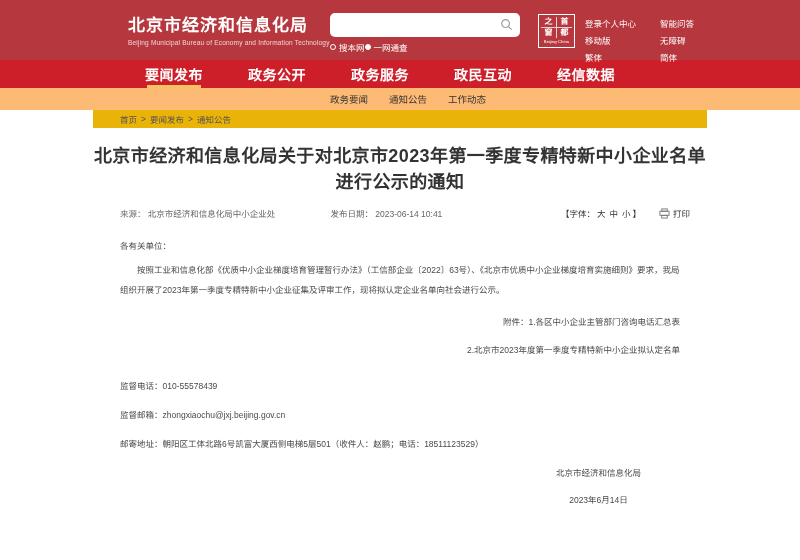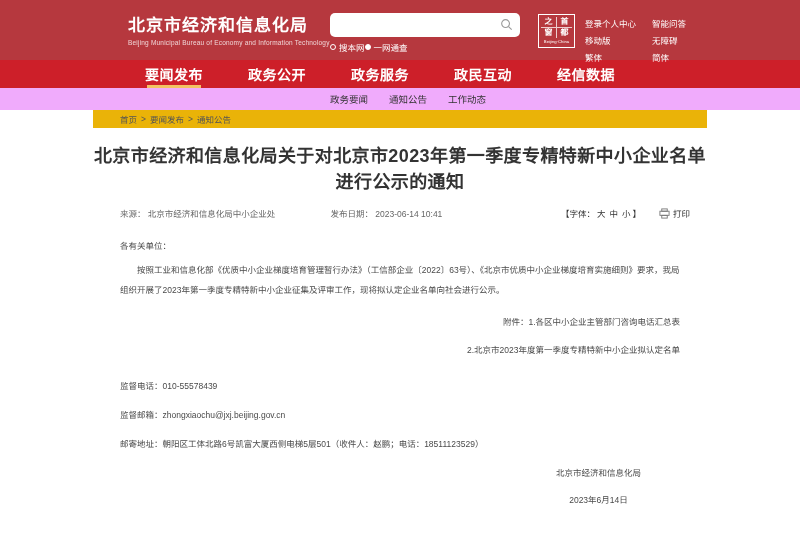--- a/index.html
+++ b/index.html
@@ -23,34 +23,34 @@
     display:inline-block; margin-right:3px; }
   .radio-dot.filled { background:#fff; }
   .seal { position:absolute; left:538px; top:14px; width:37px; height:34px;
     border:1px solid #fff; padding:2px 2px 1px; }
   .seal-grid { display:grid; grid-template-columns:1fr 1fr; gap:1px;
     background:rgba(255,255,255,.75); }
   .seal-grid span { background:#b6383e; color:#fff; font-size:8px; font-weight:bold;
     text-align:center; line-height:10px; }
   .seal-cap { color:#fff; font-size:5px; text-align:center; line-height:7px;
     white-space:nowrap; transform:scale(.85); }
-  .quick-links { position:absolute; left:585px; top:17px; display:flex; gap:16px; }
+  .quick-links { position:absolute; left:585px; top:17px; display:flex; gap:24px; }
   .ql-col { display:flex; flex-direction:column; gap:5px; }
   .ql-col a { color:#fff; font-size:8.5px; text-decoration:none; white-space:nowrap; cursor:pointer; }
 
   
   .main-nav { height:28px; background:#cd1f29; display:flex; align-items:stretch;
     padding-left:145px; gap:45px; }
   .nav-item { color:#fff; font-size:14px; font-weight:bold; letter-spacing:.5px;
     display:flex; align-items:center; position:relative; cursor:pointer; }
   .nav-item.active::after { content:""; position:absolute; left:2px; right:2px; bottom:0;
     height:3px; background:#f2c363; }
 
   
-  .sub-nav { height:22px; background:#f0abfc; display:flex; align-items:center;
+  .sub-nav { height:22px; background:#fdba74; display:flex; align-items:center;
     padding-left:330px; gap:21px; }
   .sub-nav span { font-size:9.5px; color:#333; cursor:pointer; }
 
   
   .container { width:614px; margin:0 auto; }
   .breadcrumb { height:18px; background:#eab308; display:flex; align-items:center;
     padding-left:27px; font-size:8.5px; color:#555; gap:4px; }
   .breadcrumb a { color:#555; text-decoration:none; cursor:pointer; }
   .article-title { margin-top:13px; text-align:center; font-size:18px; font-weight:bold;
     color:#333; letter-spacing:.4px; }

